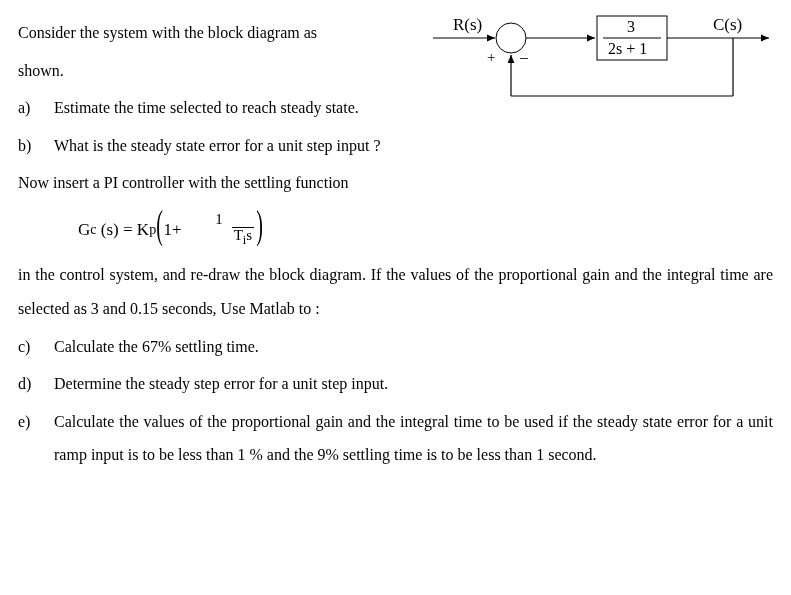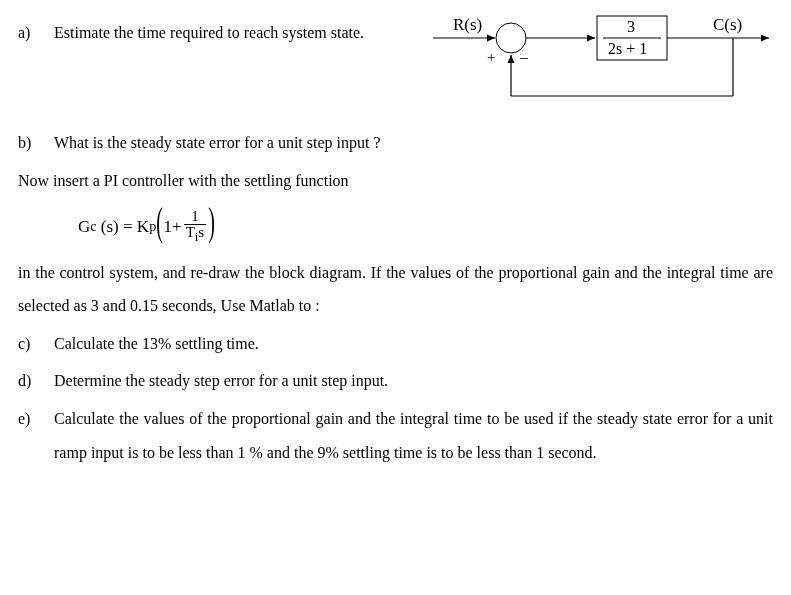--- a/index.html
+++ b/index.html
@@ -47,42 +47,44 @@
     }
     .frac {
       display: inline-flex;
       flex-direction: column;
       align-items: center;
       vertical-align: middle;
       margin: 0 2px;
       font-size: 15px;
     }
     .frac .num { padding: 0 2px; }
-    .frac .den { border-top: 1px solid #000; padding: 0 2px; }
+    .frac .den { border-top: 1px solid #000; padding: 0 2px; margin-left: 48px; }
     .lparen, .rparen {
       font-size: 40px;
       font-weight: 100;
       line-height: 0.8;
       transform: scaleX(0.5);
       display: inline-block;
       margin: 0 -3px;
       position: relative;
       top: -4px;
     }
     .justify { text-align: justify; }
     svg { overflow: visible; }
   </style>
 </head>
 <body>
 
 <div class="intro-wrap">
   <div class="intro-left">
+    <div class="para">Consider the system with the block diagram as</div>
+    <div class="para">shown.</div>
     <div class="part-item">
       <div class="part-letter">a)</div>
-      <div class="part-text">Estimate the time required to reach system state.</div>
+      <div class="part-text">Estimate the time selected to reach steady state.</div>
     </div>
   </div>
 
   <div class="diagram-area">
     <svg width="340" height="110" viewBox="0 0 340 110">
       <defs>
         <marker id="arrow" markerWidth="8" markerHeight="8" refX="7" refY="3" orient="auto">
           <path d="M0,0 L7,3 L0,6 Z" fill="#000"></path>
         </marker>
       </defs>
@@ -133,21 +135,21 @@
       <span class="den"><span>T</span><sub>i</sub><span>s</span></span>
     </span>
     <span class="rparen">)</span>
   </span>
 </div>
 
 <div class="para justify">in the control system, and re-draw the block diagram. If the values of the proportional gain and the integral time are selected as 3 and 0.15 seconds, Use Matlab to :</div>
 
 <div class="part-item">
   <div class="part-letter">c)</div>
-  <div class="part-text">Calculate the 13% settling time.</div>
+  <div class="part-text">Calculate the 67% settling time.</div>
 </div>
 
 <div class="part-item">
   <div class="part-letter">d)</div>
   <div class="part-text">Determine the steady step error for a unit step input.</div>
 </div>
 
 <div class="part-item">
   <div class="part-letter">e)</div>
   <div class="part-text justify">Calculate the values of the proportional gain and the integral time to be used if the steady state error for a unit ramp input is to be less than 1 % and the 9% settling time is to be less than 1 second.</div>

